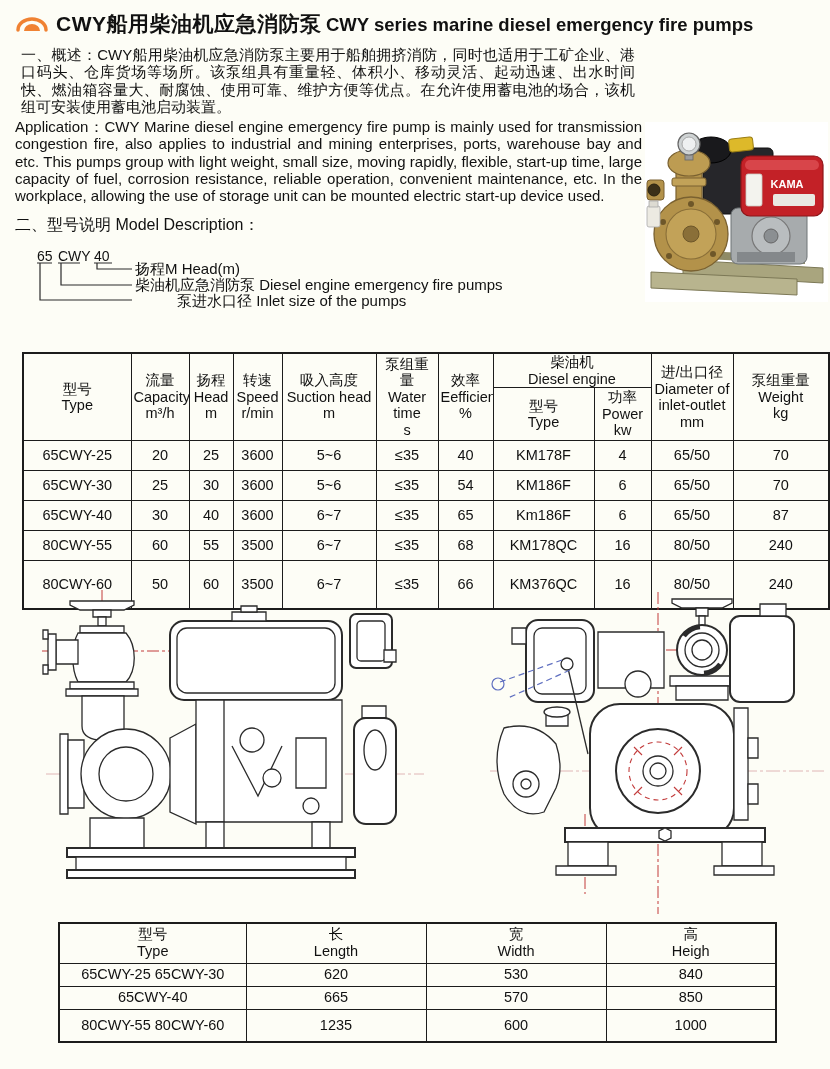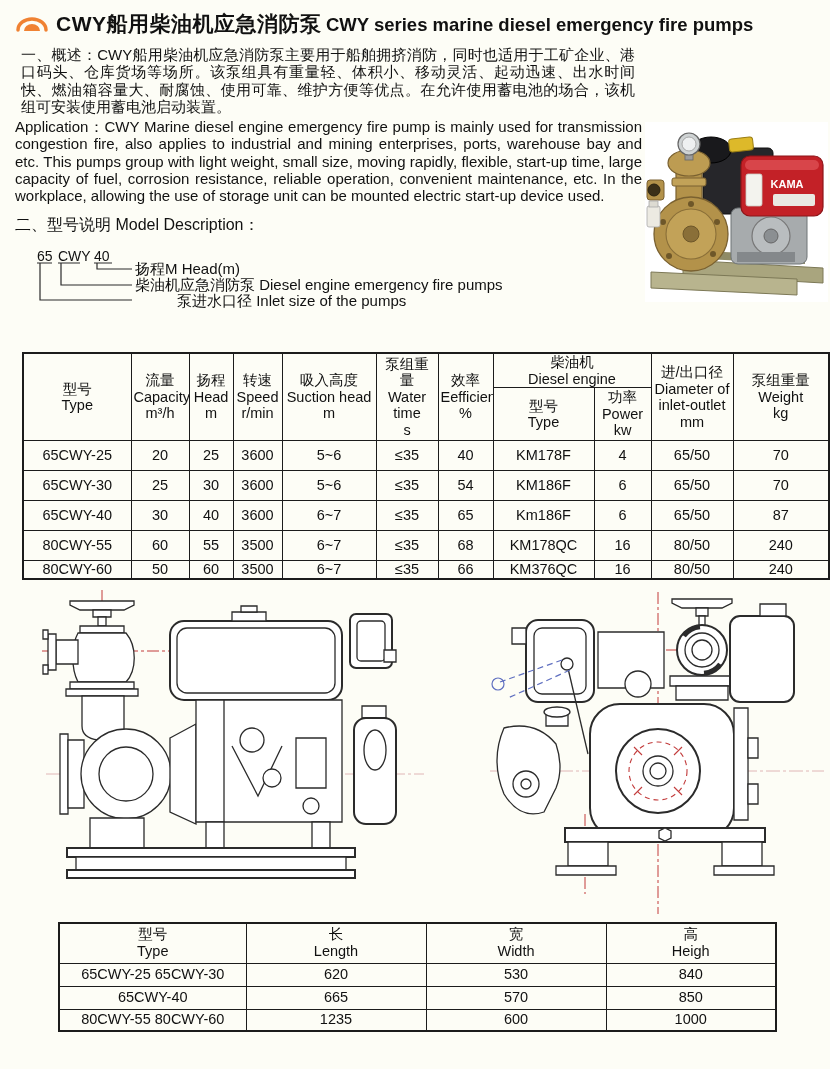--- a/index.html
+++ b/index.html
@@ -226,21 +226,21 @@
       <td>55</td>
       <td>3500</td>
       <td>6~7</td>
       <td>≤35</td>
       <td>68</td>
       <td>KM178QC</td>
       <td>16</td>
       <td>80/50</td>
       <td>240</td>
     </tr>
-    <tr style="height:18px;margin-top:24px;">
+    <tr style="height:48px;margin-top:24px;">
       <td>80CWY-60</td>
       <td>50</td>
       <td>60</td>
       <td>3500</td>
       <td>6~7</td>
       <td>≤35</td>
       <td>66</td>
       <td>KM376QC</td>
       <td>16</td>
       <td>80/50</td>
@@ -387,21 +387,21 @@
       <td>620</td>
       <td>530</td>
       <td>840</td>
     </tr>
     <tr style="height:23px;">
       <td>65CWY-40</td>
       <td>665</td>
       <td>570</td>
       <td>850</td>
     </tr>
-    <tr style="height:22px;">
+    <tr style="height:33px;">
       <td>80CWY-55 80CWY-60</td>
       <td>1235</td>
       <td>600</td>
       <td>1000</td>
     </tr>
   </tbody>
     </table>
 
 </div>
 

